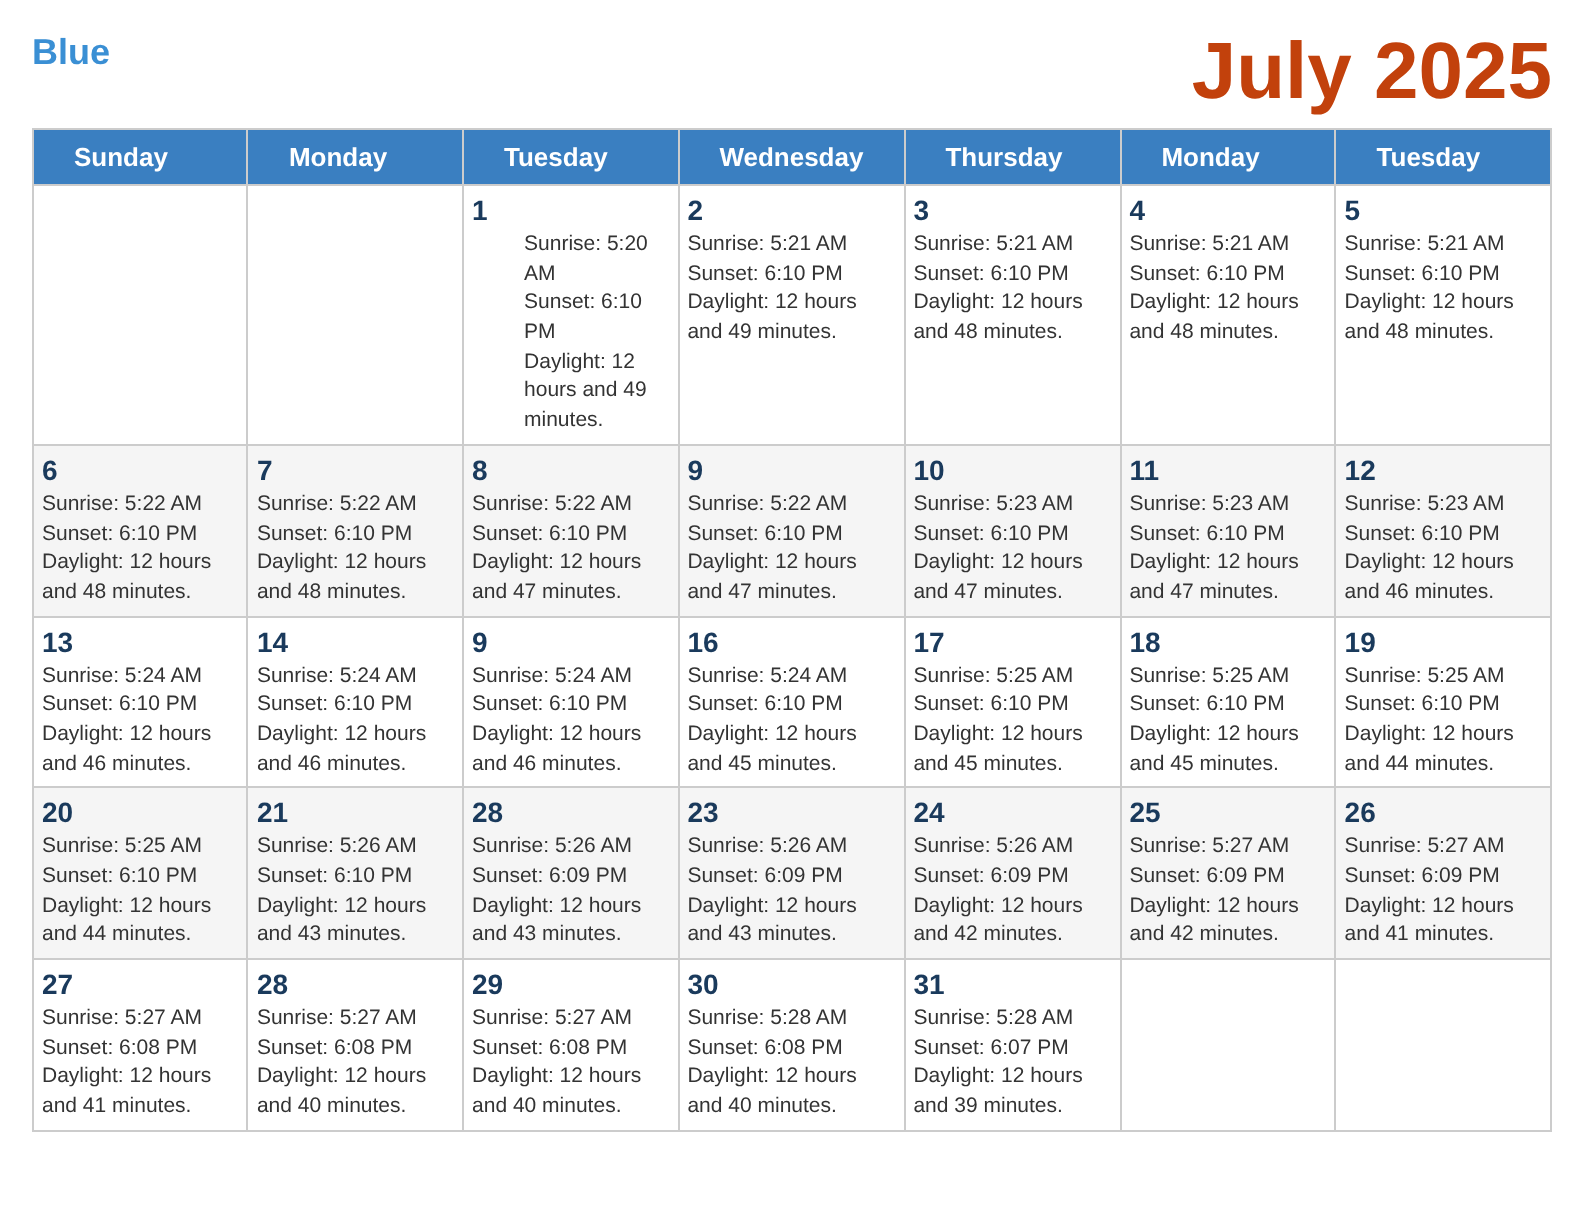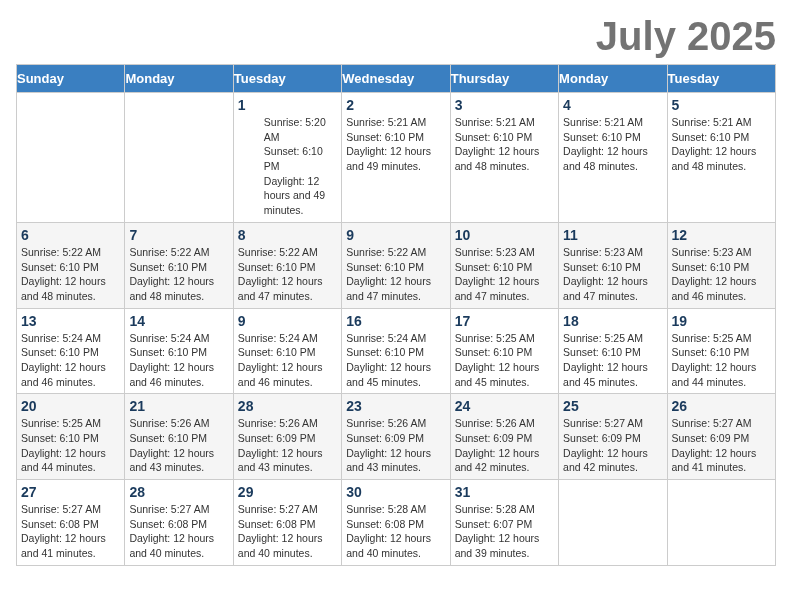--- a/index.html
+++ b/index.html
@@ -20,37 +20,37 @@
       display: flex;
       flex-direction: column;
       align-items: flex-start;
     }
     .title-section {
       text-align: right;
     }
     .main-title {
       font-size: 40px;
       font-weight: bold;
-      color: #737373;
+      color: #c2410c;
       line-height: 1;
     }
     .subtitle {
       font-size: 16px;
       color: #333;
       margin-top: 4px;
     }
     .calendar {
       width: 100%;
       border-collapse: collapse;
       font-size: 11px;
     }
     .calendar thead tr th {
       background-color: #3a7fc1;
       color: #fff;
-      padding: 6px 0;
+      padding: 6px 20px;
       text-align: left;
       font-size: 13px;
       font-weight: bold;
       border: 1px solid #ccc;
     }
     .calendar tbody tr td {
       vertical-align: top;
       border: 1px solid #ccc;
       padding: 4px;
       width: calc(100% / 7);
@@ -95,20 +95,21 @@
       color: #3a8fd4;
     }
   </style>
 </head>
 <body>
 
 <div class="header">
   <div class="logo">
     <div class="logo-wrapper">
       <div>
+        <div class="logo-line2">Blue</div>
       </div>
     </div>
   </div>
   <div class="title-section">
     <div class="main-title">July 2025</div>
   </div>
 </div>
 
 <table class="calendar">
   <thead>

